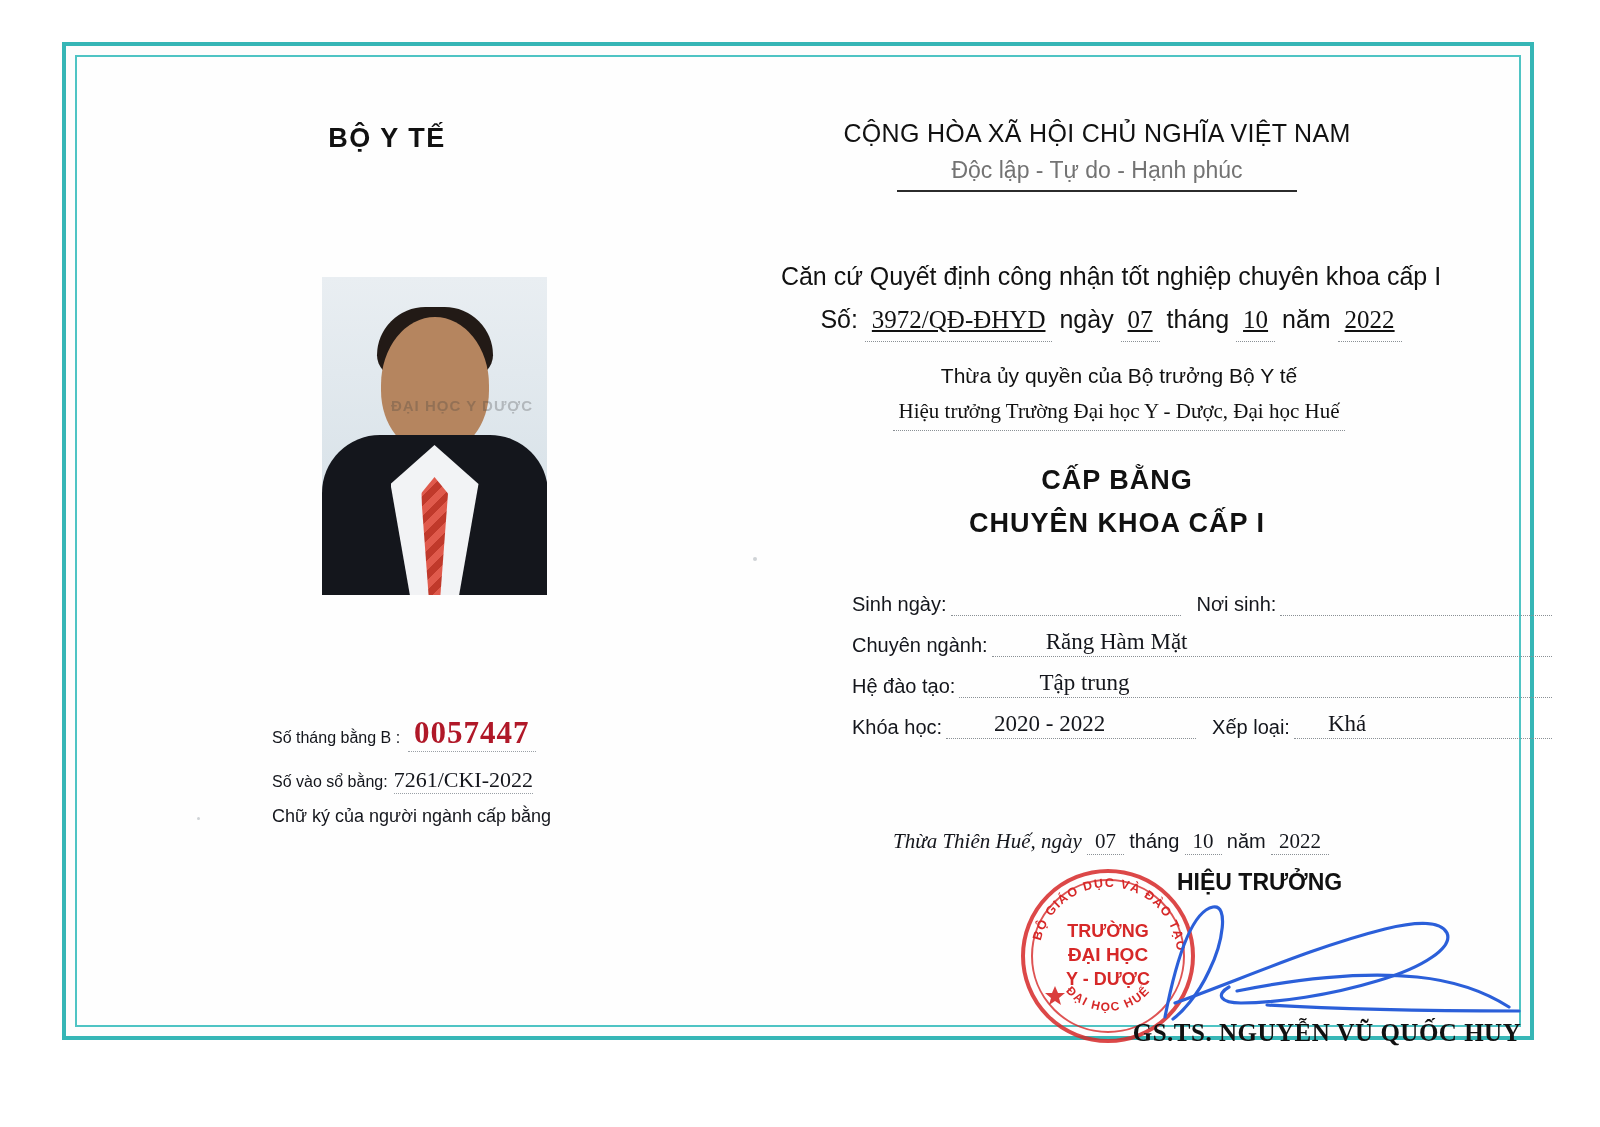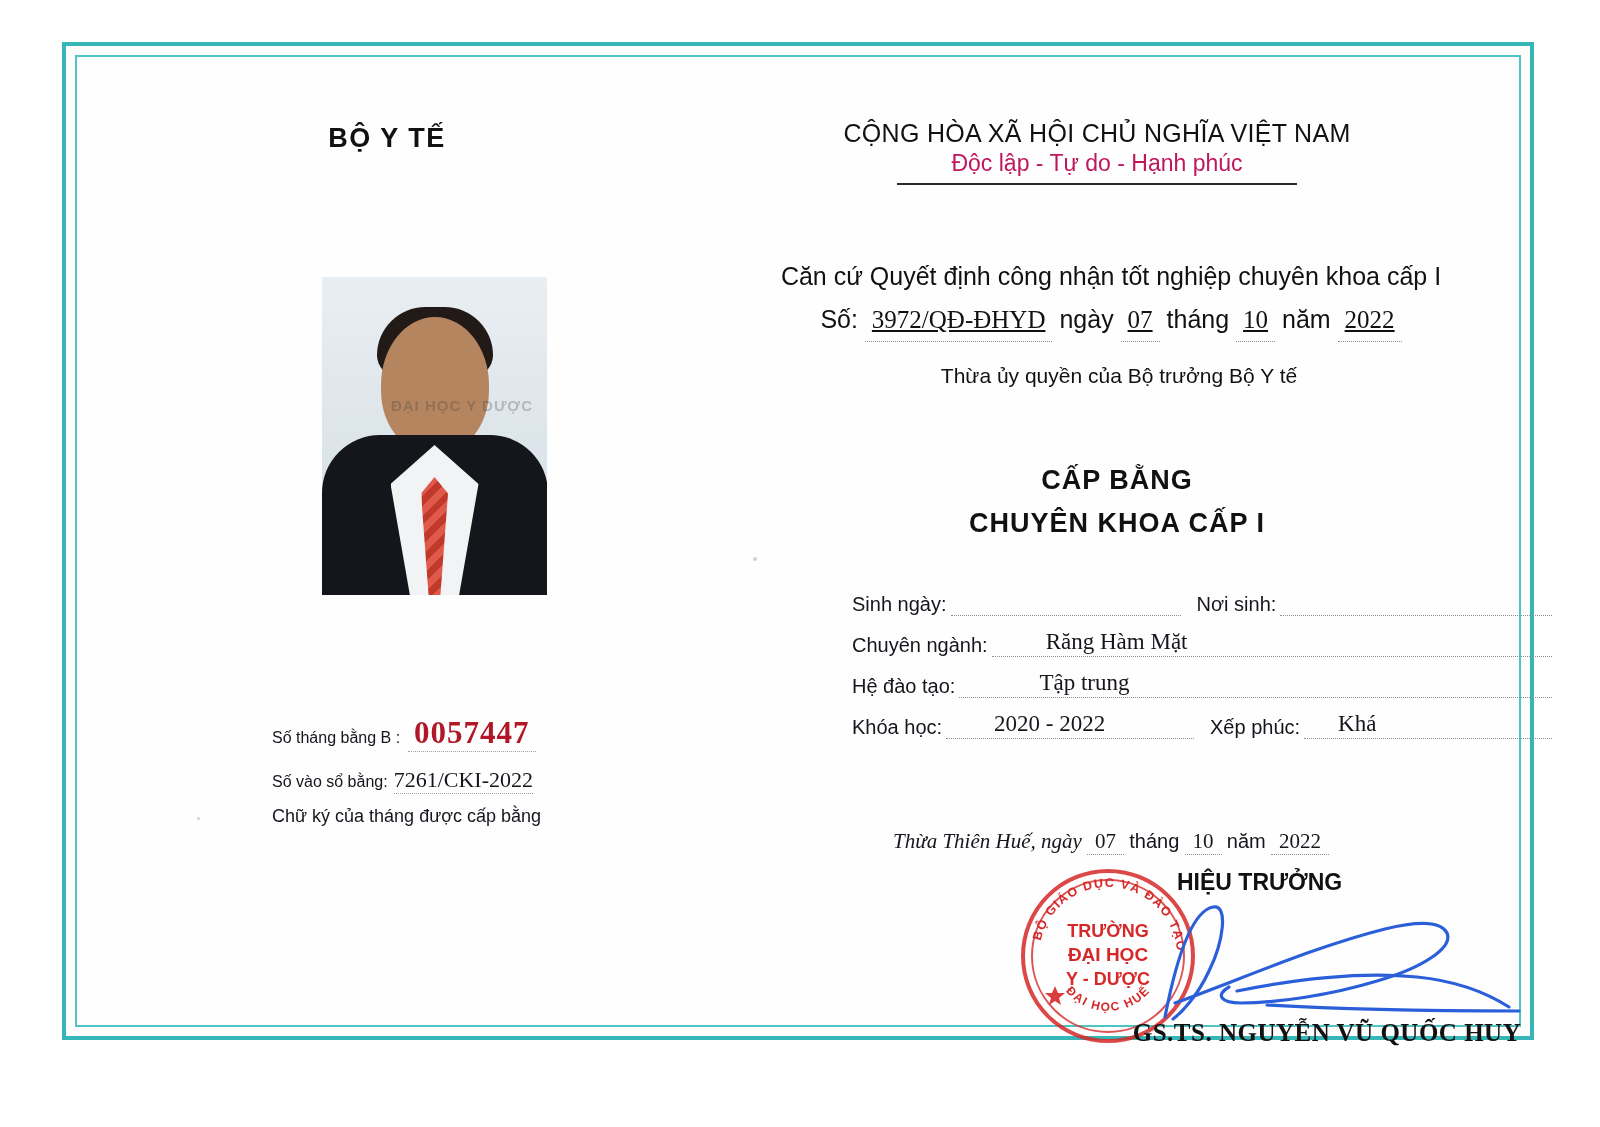--- a/index.html
+++ b/index.html
@@ -182,22 +182,22 @@
     width: 800px;
     text-align: center;
   }
   .national .line1 {
     font-size: 25px;
     letter-spacing: 0.3px;
     color: #111;
   }
   .national .line2 {
     font-size: 23px;
-    margin-top: 2px;
-    color: #be185d;
+    margin-top: 9px;
+    color: #737373;
   }
   .national .rule {
     width: 400px;
     height: 2px;
     background: #2b2b2b;
     margin: 6px auto 0 auto;
   }
 
   .decision {
     position: absolute;
@@ -385,21 +385,21 @@
         <div class="photo-watermark">ĐẠI HỌC Y DƯỢC</div>
       </div>
 
       <div class="left-meta">
         <span class="row">
           <span class="lbl-small">Số tháng bằng B :</span><span class="serial">0057447</span>
         </span>
         <span class="row">
           <span class="lbl-small">Số vào sổ bằng:</span><span class="book-no">7261/CKI-2022</span>
         </span>
-        <span class="row sign-label">Chữ ký của tháng được cấp bằng</span>
+        <span class="row sign-label">Chữ ký của người ngành cấp bằng</span>
       </div>
     </div>
 
     <div class="right-col">
 
       <div class="national">
         <div class="line1">CỘNG HÒA XÃ HỘI CHỦ NGHĨA VIỆT NAM</div>
         <div class="line2">Độc lập - Tự do - Hạnh phúc</div>
         <div class="rule"></div>
       </div>
@@ -413,20 +413,21 @@
           <span class="fill">07</span>
           <span>tháng</span>
           <span class="fill">10</span>
           <span>năm</span>
           <span class="fill">2022</span>
         </div>
       </div>
 
       <div class="authority">
         <div>Thừa ủy quyền của Bộ trưởng Bộ Y tế</div>
+        <div><span class="l2">Hiệu trưởng Trường Đại học Y - Dược, Đại học Huế</span></div>
       </div>
 
       <div class="grant-title">
         <div class="t1">CẤP BẰNG</div>
         <div class="t2">CHUYÊN KHOA CẤP I</div>
       </div>
 
       <div class="fields">
 
 
@@ -453,21 +454,21 @@
           <span class="dotline">
             <span class="handw val-md" style="left:80px;">Tập trung</span>
           </span>
         </div>
 
         <div class="frow">
           <span class="label">Khóa học:</span>
           <span class="dotline" style="max-width:250px;">
             <span class="handw val-md" style="left:48px;">2020 - 2022</span>
           </span>
-          <span class="inline-label">Xếp phúc:</span>
+          <span class="inline-label">Xếp loại:</span>
           <span class="dotline">
             <span class="handw val-md" style="left:34px;">Khá</span>
           </span>
         </div>
       </div>
 
       <div class="place-date">
         <span>Thừa Thiên Huế</span><span>, ngày</span>
         <span class="pd-fill">07</span>
         <span class="nonitalic">tháng</span>

